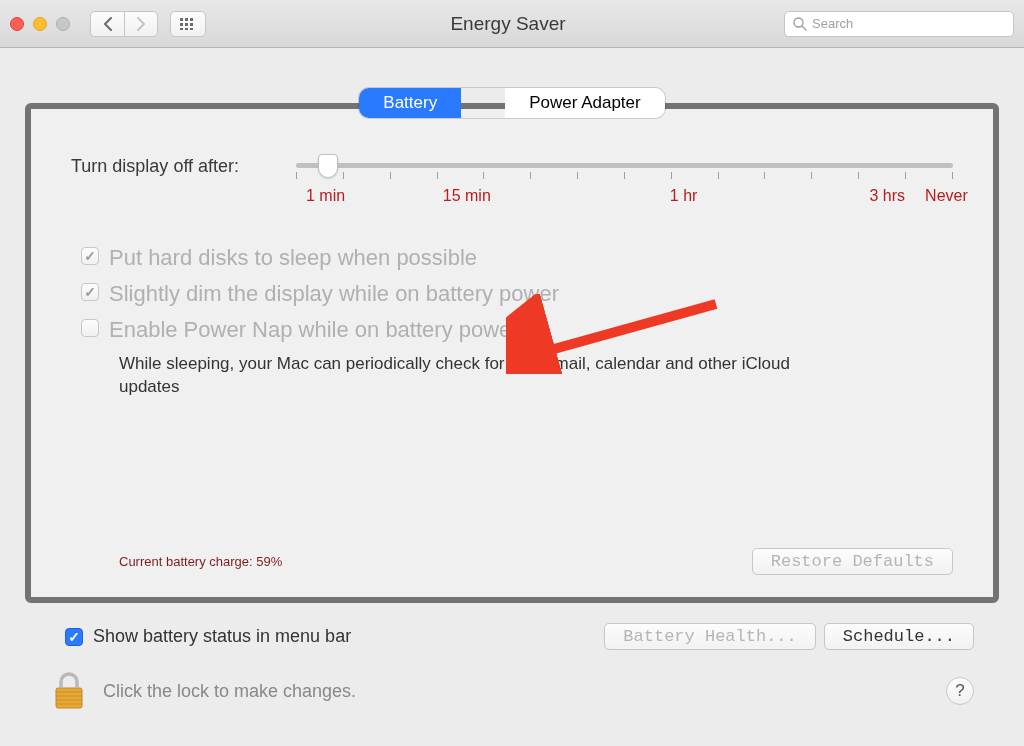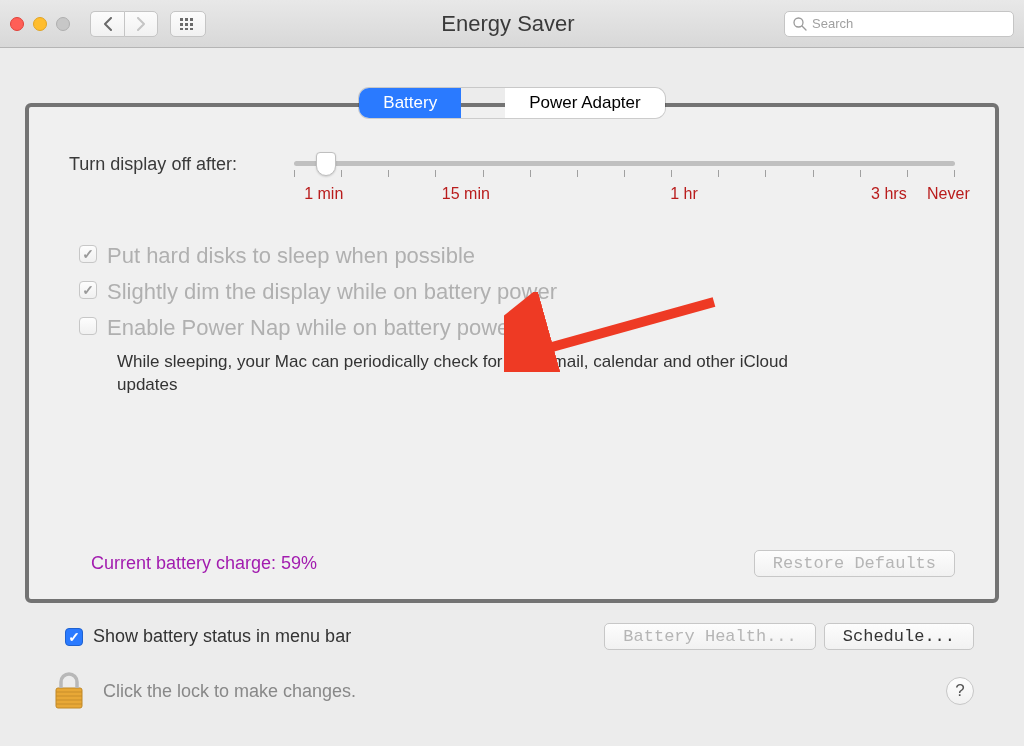--- a/index.html
+++ b/index.html
@@ -41,21 +41,21 @@
       background: linear-gradient(#fcfcfc, #f1f1f1);
       border: 1px solid #c5c5c5;
       border-radius: 5px;
       margin-left: 12px;
       display: flex; align-items: center; justify-content: center;
     }
     .title-text {
       position: absolute;
       left: 0; right: 8px;
       text-align: center;
-      font-size: 22px;
+      font-size: 19px;
       font-weight: 500;
       color: #3a3a3a;
       pointer-events: none;
     }
     .search-wrap {
       margin-left: auto;
       width: 230px;
       height: 26px;
       background: #fff;
       border: 1px solid #c5c5c5;
@@ -96,21 +96,21 @@
       background: #fff;
       border: none;
       cursor: pointer;
     }
     .seg-btn.active {
       background: #2a7aff;
       color: #fff;
     }
 
     .panel {
-      border: 4px solid #737373;
+      border: 6px solid #737373;
       border-radius: 6px;
       background: rgba(255,255,255,0.22);
       padding: 45px 40px 25px 40px;
       min-height: 500px;
       position: relative;
     }
 
     .slider-row {
       display: flex;
       align-items: flex-start;
@@ -195,23 +195,23 @@
 
     .panel-bottom {
       position: absolute;
       bottom: 22px;
       left: 40px; right: 40px;
       display: flex;
       align-items: center;
       justify-content: space-between;
     }
     .battery-charge {
-      font-size: 18px;
-      color: #a21caf;
-      margin-left: 22px;
+      font-size: 13px;
+      color: #7f1d1d;
+      margin-left: 48px;
     }
     .btn {
       font-size: 17px;
       padding: 3px 18px;
       border: 1px solid #c7c7c7;
       border-radius: 5px;
       background: linear-gradient(#fdfdfd,#f1f1f1);
       cursor: pointer;
       color: #b5b5b5;
       font-family: Liberation Mono, monospace;

